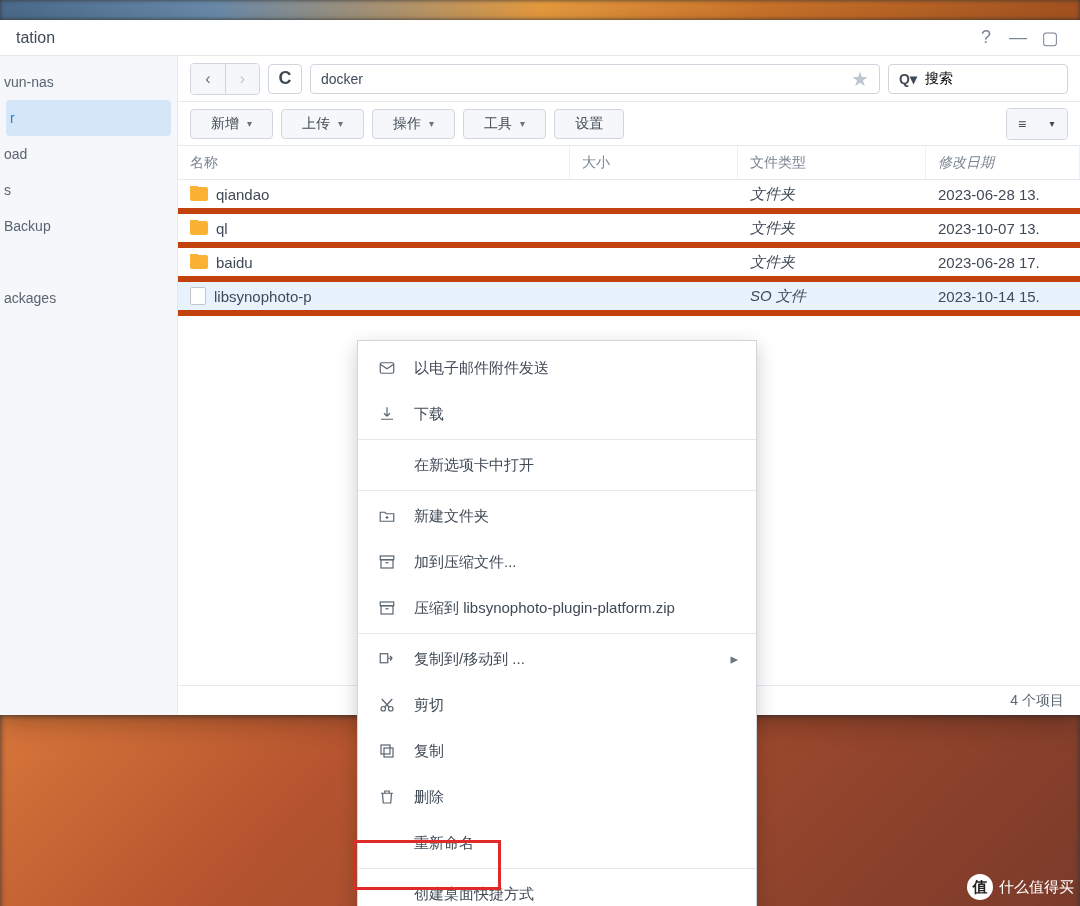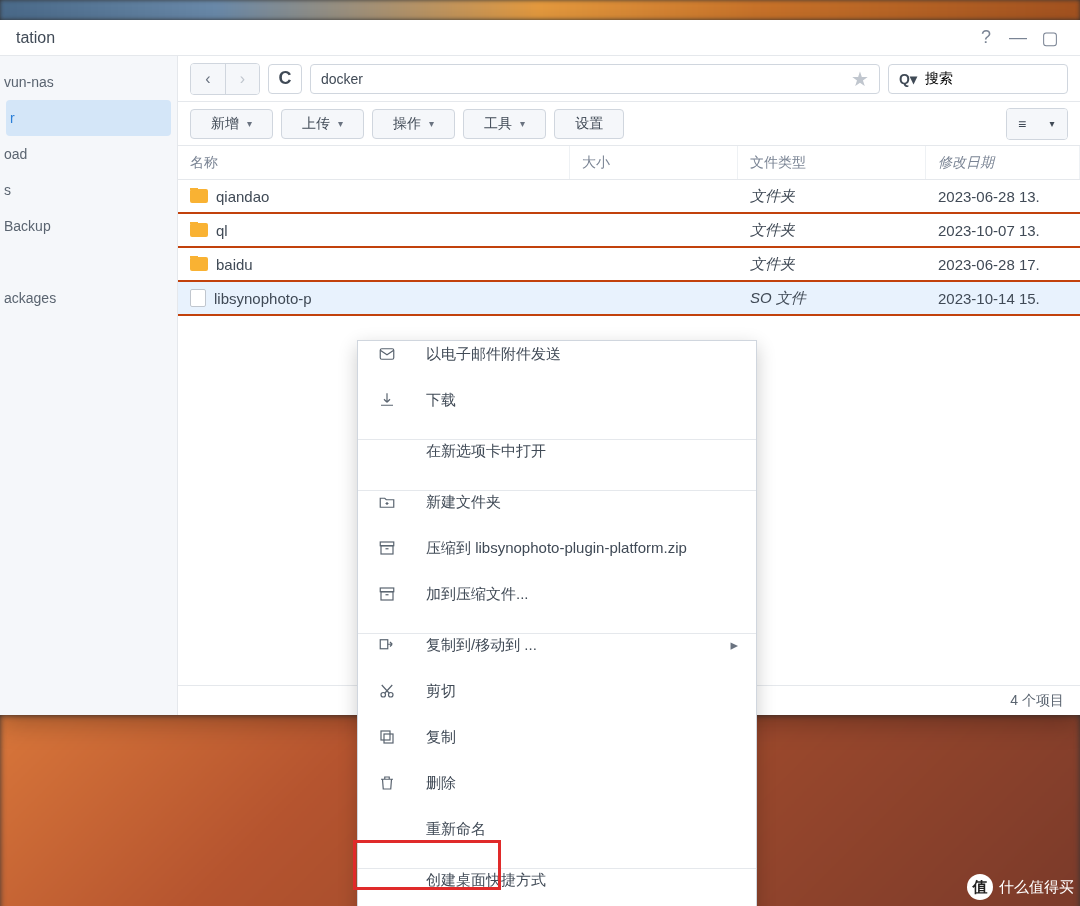--- a/index.html
+++ b/index.html
@@ -168,21 +168,21 @@
   }
   .col { display:flex; align-items:center; padding:0 12px; border-right:1px solid #eef1f4;}
   .col-name { width:392px; }
   .col-size { width:168px; }
   .col-type { width:188px; }
   .col-date { flex:1;font-style:italic; }
   .rows { flex:1; }
   .row {
     height:34px;
     display:flex; align-items:center;
-    border-bottom:2px solid #c2410c;
+    border-bottom:6px solid #c2410c;
     color:#404a56;
     font-size:15px;
   }
   .row.selected { background:#e8f2fd;justify-content:center; }
   .cell { padding:0 12px; display:flex; align-items:center; gap:8px; overflow:hidden; white-space:nowrap;}
   .cell-name { width:392px; }
   .cell-size { width:168px; }
   .cell-type { width:188px;font-style:italic; }
   .cell-date { flex:1; }
   .folder-icon {
@@ -219,24 +219,24 @@
     background:#fff;
     border:1px solid #d0d6de;
     box-shadow:0 6px 18px rgba(0,0,0,.2);
     padding:4px 0;
     z-index:50;
     font-size:15px;
     color:#404a56;
   }
   .menu-item {
     height:46px;
-    display:flex; align-items:flex-start;
+    display:flex; align-items:center;
     padding: 0 18px;
     cursor:pointer;
-    gap:28px;
+    gap:16px;
   }
   .menu-item .mi-icon {
     width:22px;
     display:flex; align-items:center; justify-content:center;
     color:#5a6470;
     flex-shrink:0;
   }
   .menu-item .mi-icon svg { width:18px; height:18px; stroke:#5a6470; fill:none; stroke-width:1.6; }
   .menu-item .submenu-caret { margin-left:auto; color:#6a7380; }
   .menu-sep { height:1px; background:#e5e8ec; margin:2px 0; }
@@ -417,31 +417,31 @@
       <span>新建文件夹</span>
     </div>
     <div class="menu-item">
       <span class="mi-icon">
         <svg viewBox="0 0 24 24">
           <rect x="3" y="4" width="18" height="5"></rect>
           <rect x="4" y="9" width="16" height="11"></rect>
           <path d="M10 13h4"></path>
         </svg>
       </span>
-      <span>压缩到 libsynophoto-plugin-platform.zip</span>
+      <span>加到压缩文件...</span>
     </div>
     <div class="menu-item">
       <span class="mi-icon">
         <svg viewBox="0 0 24 24">
           <rect x="3" y="4" width="18" height="5"></rect>
           <rect x="4" y="9" width="16" height="11"></rect>
           <path d="M10 13h4"></path>
         </svg>
       </span>
-      <span>加到压缩文件...</span>
+      <span>压缩到 libsynophoto-plugin-platform.zip</span>
     </div>
     <div class="menu-sep"></div>
     <div class="menu-item">
       <span class="mi-icon">
         <svg viewBox="0 0 24 24">
           <rect x="3" y="5" width="10" height="12"></rect>
           <path d="M13 11h6m0 0l-3-3m3 3l-3 3"></path>
         </svg>
       </span>
       <span>复制到/移动到 ...</span>

